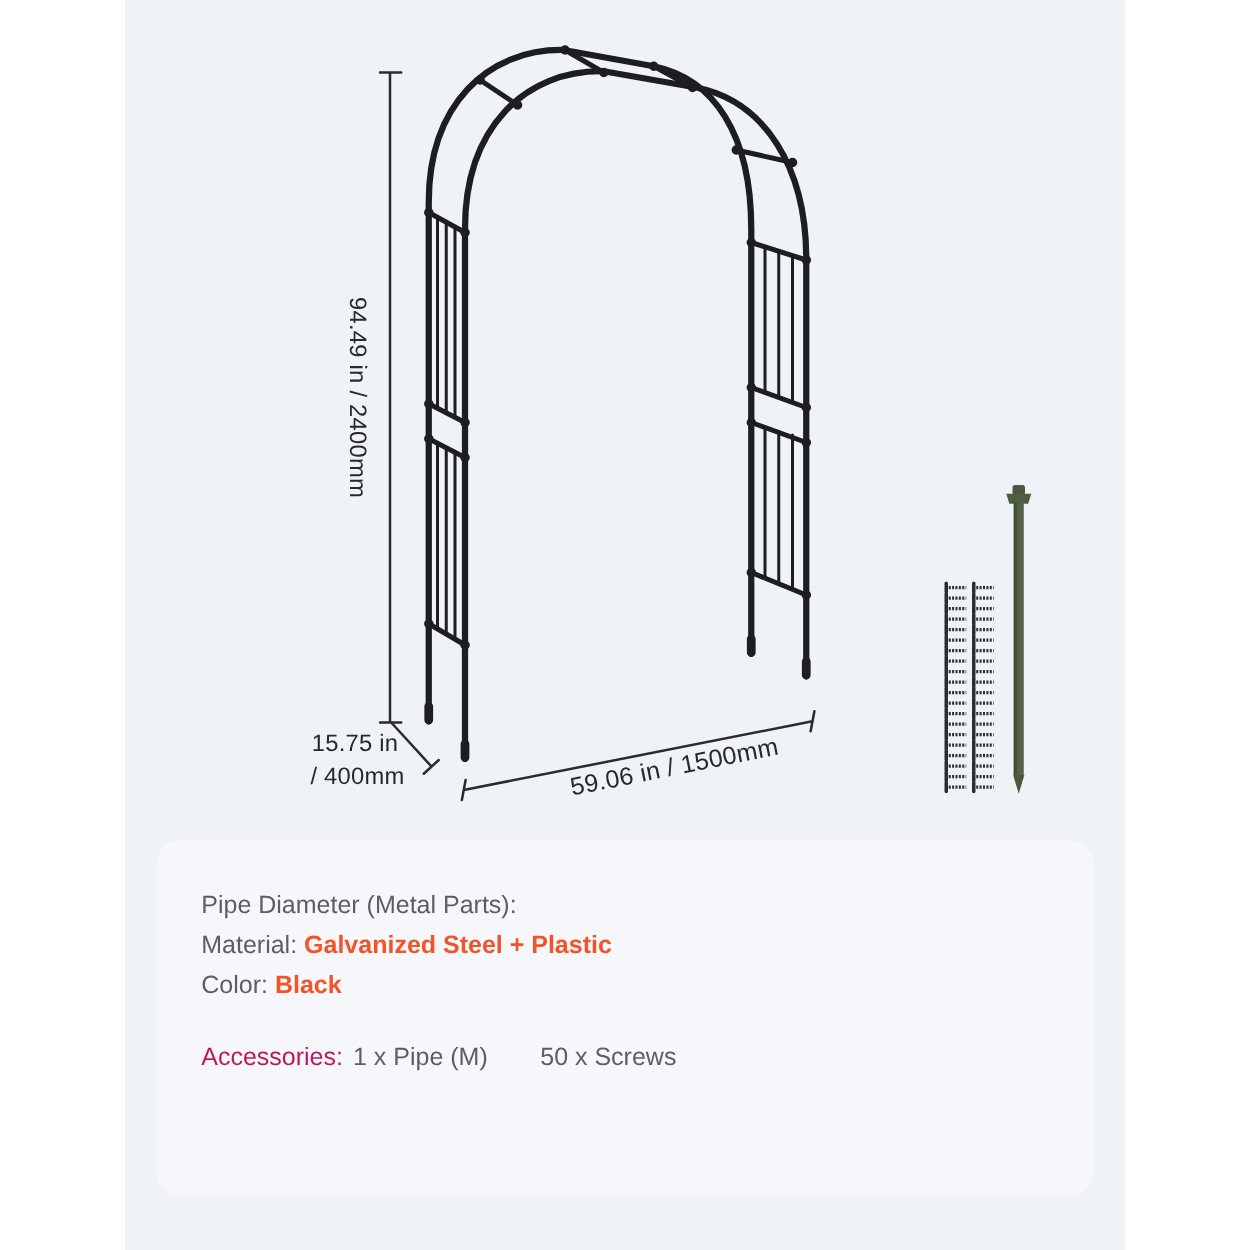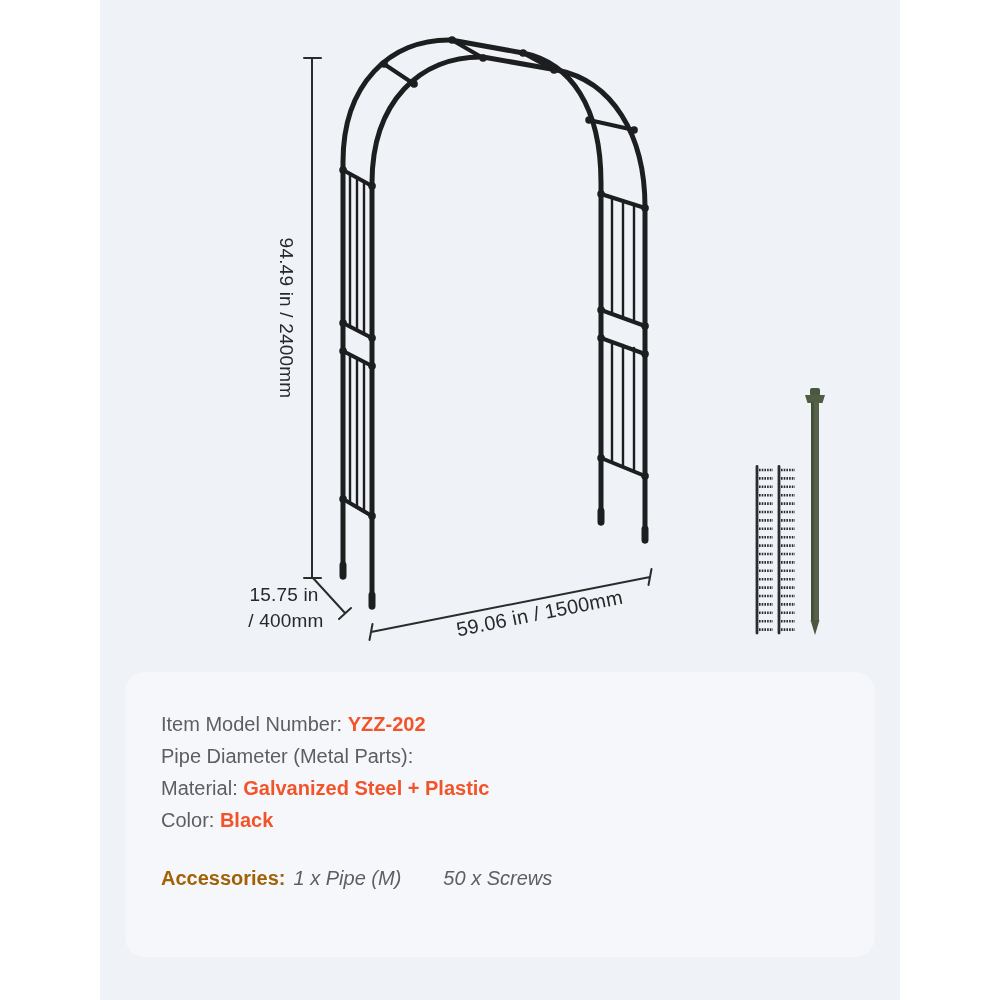--- a/index.html
+++ b/index.html
@@ -31,22 +31,22 @@
   .col-right { flex:1; }
   .spec-line {
     font-size:20px; line-height:32px; color:#5b5e63;
     white-space:nowrap;
   }
   .val { color:#f2542a; font-weight:bold; }
   .acc-row {
     margin-top:26px; font-size:20px; line-height:32px; color:#5b5e63;
     display:flex; align-items:baseline; white-space:nowrap;
   }
-  .acc-label { color:#a16207; font-weight:bold; margin-right:8px; }
-  .acc-item { margin-right:42px;font-style:italic; }
+  .acc-label { color:#be185d; font-weight:normal; margin-right:8px; }
+  .acc-item { margin-right:42px; }
 </style>
 </head>
 <body>
 
 <div class="band"></div>
 
 <svg class="diagram-svg" width="800" height="670" viewBox="100 0 800 670">
 
   <g stroke="#1d1e20" fill="none" stroke-linecap="round" stroke-linejoin="round">
 
@@ -127,23 +127,20 @@
     <rect x="811" y="402" width="8" height="218" fill="#566149"></rect>
     <rect x="811" y="402" width="2.6" height="218" fill="#434d36"></rect>
     <path d="M810.5 620 h9 l-4.5 15 z" fill="#4c573f"></path>
   </g>
 </svg>
 
 <div class="card">
   <div class="cols">
     <div class="col-left">
       <div class="spec-line">
-        <span>Item Model Number: </span><span class="val">YZZ-202</span>
-      </div>
-      <div class="spec-line">
         <span>Pipe Diameter (Metal Parts):</span>
       </div>
       <div class="spec-line">
         <span>Material: </span><span class="val">Galvanized Steel + Plastic</span>
       </div>
       <div class="spec-line">
         <span>Color: </span><span class="val">Black</span>
       </div>
     </div>
   </div>

